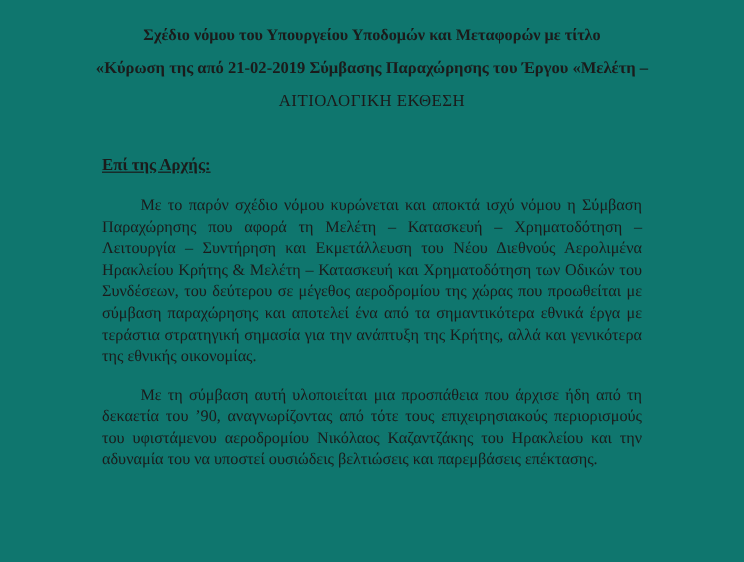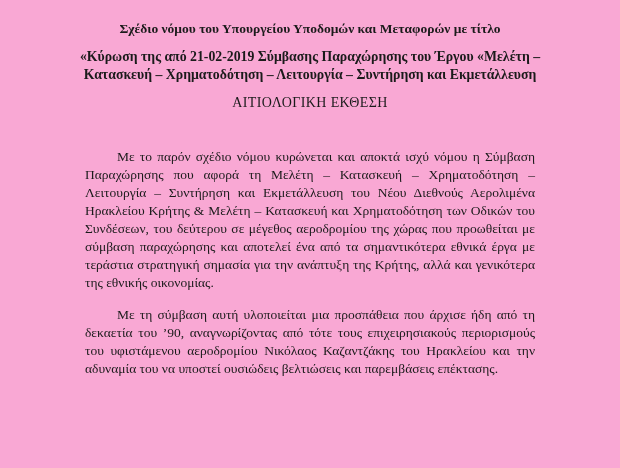--- a/index.html
+++ b/index.html
@@ -6,21 +6,21 @@
     margin: 0;
     padding: 0;
     background: #ffffff;
   }
   .page {
     position: relative;
     width: 620px;
     height: 468px;
     box-sizing: border-box;
     padding: 20px 85px 0 85px;
-    background: #f9a8d4;
+    background: #0f766e;
     overflow: hidden;
     font-family: "Liberation Serif", "DejaVu Serif", serif;
     font-size: 13.5px;
     line-height: 18px;
     color: #1b1b1b;
   }
   .header-line {
     font-weight: bold;
     text-align: center;
     margin: 0 0 10px 0;
@@ -55,24 +55,24 @@
 </style>
 </head>
 <body>
 
 <div class="page">
 
   <div class="header-line">Σχέδιο νόμου του Υπουργείου Υποδομών και Μεταφορών με τίτλο</div>
 
   <div class="doc-title">
     <div class="title-line">«Κύρωση της από 21-02-2019 Σύμβασης Παραχώρησης του Έργου «Μελέτη –</div>
-    <div class="title-line">Κατασκευή –  Χρηματοδότηση – Λειτουργία – Συντήρηση και Εκμετάλλευση</div>
   </div>
 
   <div class="main-heading">ΑΙΤΙΟΛΟΓΙΚΗ ΕΚΘΕΣΗ</div>
 
+  <div class="section-heading">Επί της Αρχής:</div>
 
   <p class="body-par">Με το παρόν σχέδιο νόμου κυρώνεται και αποκτά ισχύ νόμου η Σύμβαση Παραχώρησης που αφορά τη Μελέτη – Κατασκευή – Χρηματοδότηση – Λειτουργία – Συντήρηση και Εκμετάλλευση του Νέου Διεθνούς Αερολιμένα Ηρακλείου Κρήτης &amp; Μελέτη – Κατασκευή και Χρηματοδότηση των Οδικών του Συνδέσεων, του δεύτερου σε μέγεθος αεροδρομίου της χώρας που προωθείται με σύμβαση παραχώρησης και αποτελεί ένα από τα σημαντικότερα εθνικά έργα με τεράστια στρατηγική σημασία για την ανάπτυξη της Κρήτης, αλλά και γενικότερα της εθνικής οικονομίας.</p>
 
 
   <p class="body-par">Με τη σύμβαση αυτή υλοποιείται μια προσπάθεια που άρχισε ήδη από τη δεκαετία του ’90, αναγνωρίζοντας από τότε τους επιχειρησιακούς περιορισμούς του υφιστάμενου αεροδρομίου Νικόλαος Καζαντζάκης του Ηρακλείου και την αδυναμία του να υποστεί ουσιώδεις βελτιώσεις και παρεμβάσεις επέκτασης.</p>
 
 </div>
 
 </body></html>

